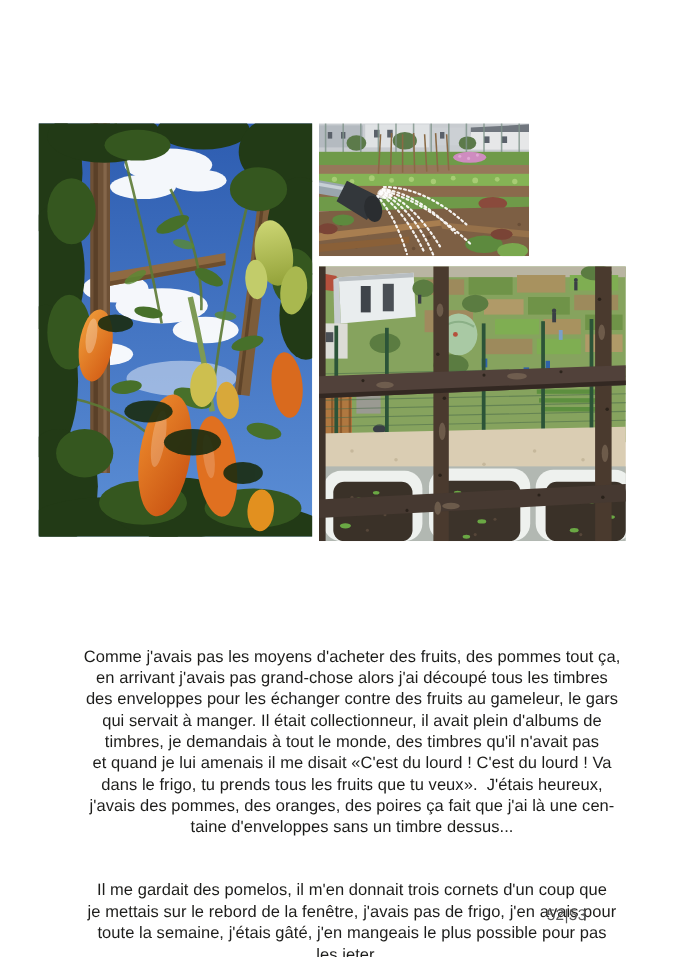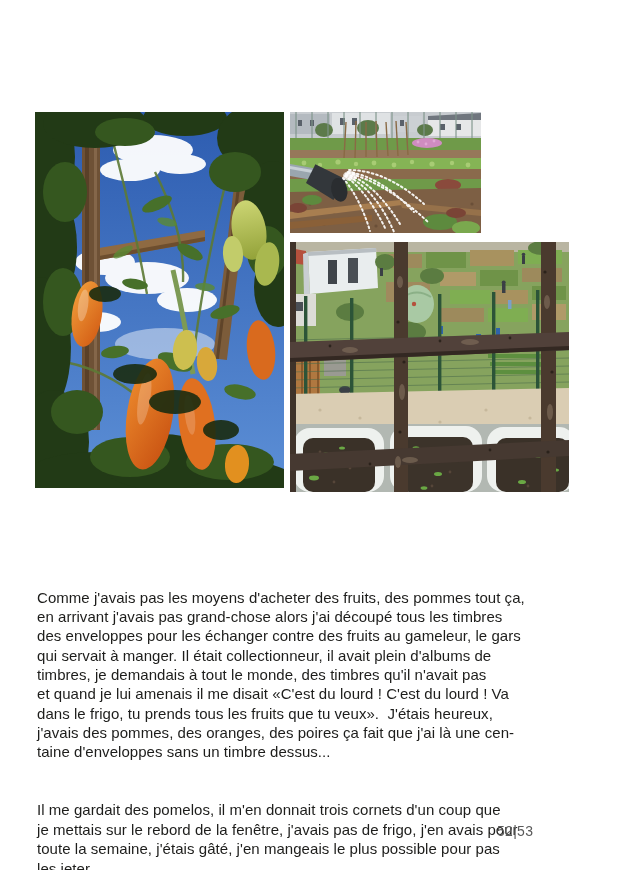--- a/index.html
+++ b/index.html
@@ -1,18 +1,19 @@
 <!DOCTYPE html>
 <html><head>
 <meta charset="utf-8">
 <style>
   html,body{margin:0;padding:0;background:#ffffff;}
   .page{
     position:relative;width:635px;height:870px;background:#ffffff;overflow:hidden;
     font-family:"Liberation Sans","DejaVu Sans",sans-serif;
+    text-align:center;
   }
   figure{margin:0;padding:0;position:absolute;overflow:hidden;}
   .photo-left{left:35px;top:112px;width:249px;height:376px;}
   .photo-topright{left:290px;top:112px;width:191px;height:121px;}
   .photo-bottomright{left:290px;top:242px;width:279px;height:250px;}
   figure svg{display:block;width:100%;height:100%;}
   .body-text{
     position:absolute;left:37px;top:549px;width:566px;
     font-size:15px;line-height:19.35px;letter-spacing:0.05px;
     color:#1d1d1b;white-space:pre;

